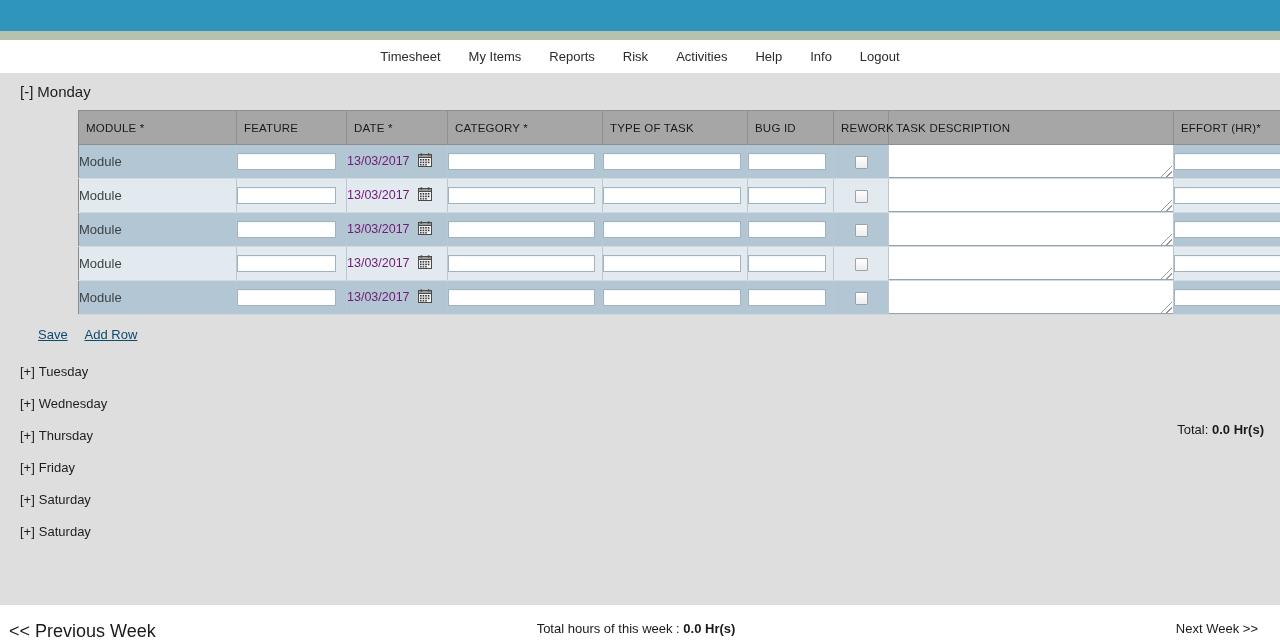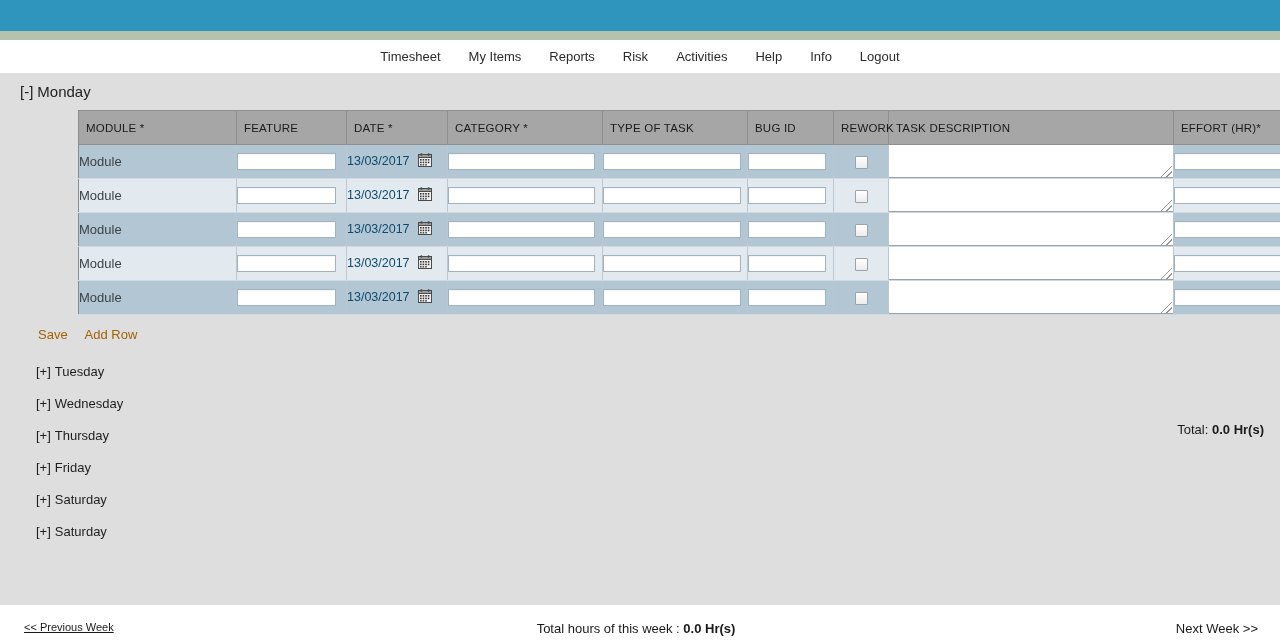--- a/index.html
+++ b/index.html
@@ -130,21 +130,21 @@
   .inp-bug { width: 78px; }
   .inp-effort { width: 119px; }
 
   .cell-pad { padding-left: 4px; }
 
   
   .date-cell {
     padding-left: 7px;
     white-space: nowrap;
     font-size: 12.5px;
-    color: #0c4a6e;
+    color: #701a75;
   }
   .cal-icon {
     display: inline-block;
     vertical-align: middle;
     margin-left: 8px;
     cursor: pointer;
   }
 
   
   .rework-cell { text-align: center; }
@@ -188,60 +188,60 @@
       linear-gradient(135deg, transparent 0 46%, #9a9a9a 46% 54%, transparent 54% 100%),
       linear-gradient(135deg, transparent 0 72%, #9a9a9a 72% 80%, transparent 80% 100%);
   }
 
   
   .actions {
     margin: 12px 0 0 38px;
     font-size: 13px;
   }
   .lnk {
-    color: #a16207;
+    color: #0c4a6e;
+    text-decoration: underline;
     cursor: pointer;
     margin-right: 14px;
   }
   .total-line {
     position: absolute;
     right: 16px;
     top: 349px;
     font-size: 13px;
     color: #1a1a1a;
   }
   .total-line b { font-weight: bold; }
 
-  .days-list { margin-top: 22px; padding-left: 16px; }
+  .days-list { margin-top: 22px; }
   .day-row {
     font-size: 13px;
     color: #1d1d1d;
     padding-left: 20px;
     margin-bottom: 17px;
     cursor: pointer;
     display: block;
     width: 180px;
   }
   .day-row .toggle { margin-right: 4px; }
 
   
   .footer {
     height: 48px;
     background: #ffffff;
     position: relative;
     border-top: 0px;
   }
   .foot-left {
     position: absolute;
-    left: 24px;
+    left: 9px;
     top: 16px;
-    font-size: 11px;
+    font-size: 18px;
     color: #1a1a1a;
     cursor: pointer;
-    text-decoration: underline;
   }
   .foot-center {
     position: absolute;
     left: 0; right: 8px;
     top: 16px;
     text-align: center;
     font-size: 13px;
     color: #1a1a1a;
   }
   .foot-center b { font-weight: bold; }

